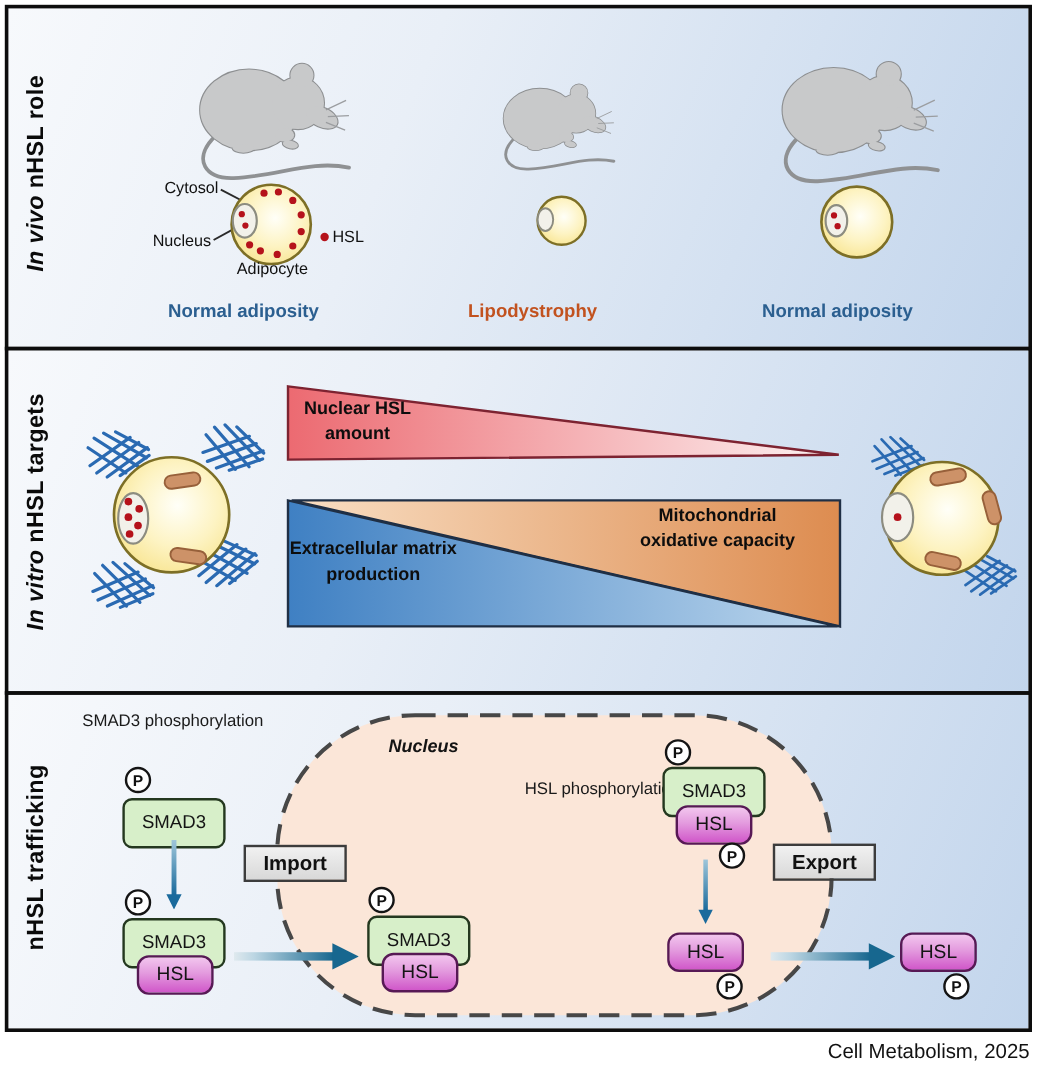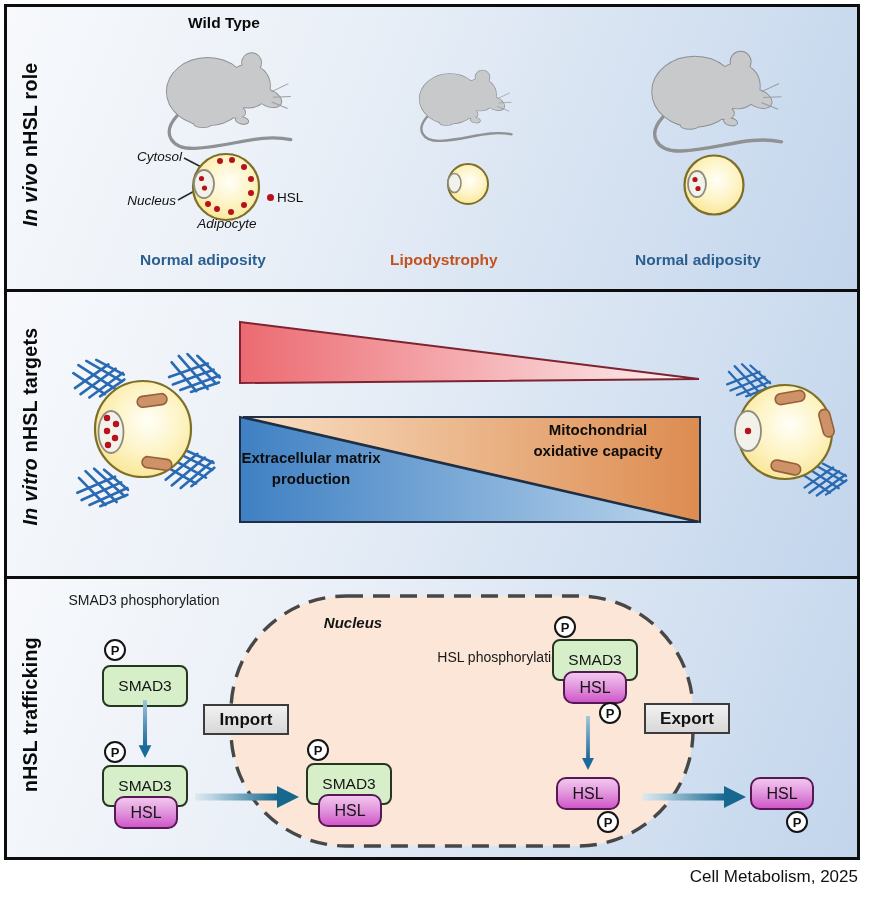--- a/index.html
+++ b/index.html
@@ -6,21 +6,21 @@
   .fig{position:relative;width:870px;height:908px;background:#ffffff;overflow:hidden;
        font-family:"Liberation Sans","DejaVu Sans",sans-serif;}
   .panel{position:absolute;left:4px;width:856px;border:3px solid #0d0d0d;box-sizing:border-box;
          background:linear-gradient(112deg,#f7f9fc 0%,#e9eff7 38%,#c2d5ec 100%);}
   #panel1{top:4px;height:288px;}
   #panel2{top:289px;height:290px;}
   #panel3{top:576px;height:284px;}
   svg.layer{position:absolute;pointer-events:none;}
   .hdr{position:absolute;font-weight:bold;font-size:15.5px;text-align:center;color:#0a0a0a;}
   .status{position:absolute;font-weight:bold;font-size:15.5px;text-align:left;}
-  .small-label{position:absolute;font-size:13.5px;color:#111;font-style:italic;}
+  .small-label{position:absolute;font-size:13.5px;color:#111;}
   .side{position:absolute;font-weight:bold;font-size:19.5px;color:#0a0a0a;text-align:center;
         transform:rotate(-90deg);transform-origin:center;white-space:pre;letter-spacing:0.3px;}
   .tri-label{position:absolute;font-weight:bold;font-size:15px;line-height:21px;text-align:center;color:#0d0d0d;}
   .phos{position:absolute;font-size:14px;line-height:19px;text-align:center;color:#1a1a1a;}
   .nuc-title{position:absolute;font-weight:bold;font-style:italic;font-size:15px;text-align:center;color:#141414;}
   .portbox{position:absolute;width:86px;height:31px;background:linear-gradient(180deg,#f1f1f1,#d8d8d8);
            border:2px solid #3c3c3c;display:flex;align-items:center;justify-content:center;
            font-weight:bold;font-size:17px;color:#111;box-sizing:border-box;}
   .smad{position:absolute;width:86px;height:42px;background:#d7efc9;border:2.5px solid #24381f;border-radius:8px;
         display:flex;align-items:center;justify-content:center;font-size:15.5px;color:#141414;box-sizing:border-box;}
@@ -114,21 +114,20 @@
       </symbol>
     </defs>
   </svg>
 
   <div class="panel" id="panel1"></div>
   <div class="panel" id="panel2"></div>
   <div class="panel" id="panel3"></div>
 
   <div class="side" style="left:-80px;top:133px;width:220px;"><span style="font-style:italic">In vivo</span><span> nHSL role</span></div>
 
-  <div class="hdr" style="left:134px;top:14px;width:180px;">Wild Type</div>
 
   <svg class="layer" style="left:158px;top:42px;width:140px;height:116px" viewBox="0 0 175 145">
       <use href="#mouse"></use>
     </svg>
   <svg class="layer" style="left:413px;top:62px;width:104px;height:86px" viewBox="0 0 175 145">
       <use href="#mouse"></use>
     </svg>
   <svg class="layer" style="left:643px;top:40px;width:146px;height:121px" viewBox="0 0 175 145">
       <use href="#mouse"></use>
     </svg>
@@ -183,20 +182,21 @@
   <div class="status" style="left: 635px; top: 251px; width: 180px; color: rgb(43, 95, 144);">Normal adiposity</div>
 
   <div class="side" style="left:-100px;top:415px;width:260px;"><span style="font-style:italic">In vitro</span><span> nHSL targets</span></div>
 
   <svg class="layer" style="left:4px;top:291px;width:856px;height:286px" viewBox="0 0 856 286">
     <polygon points="236,31 695,88 236,92" fill="url(#redG)" stroke="#7d2331" stroke-width="2"></polygon>
     <polygon points="239,126 696,126 696,231" fill="url(#orgG)" stroke="#1f2f45" stroke-width="2"></polygon>
     <polygon points="236,126 236,231 694,231" fill="url(#bluG)" stroke="#1f2f45" stroke-width="2"></polygon>
   </svg>
 
+  <div class="tri-label" style="left:230px;top:330px;width:136px;">Nuclear HSL amount</div>
   <div class="tri-label" style="left:237px;top:447px;width:148px;">Extracellular matrix production</div>
   <div class="tri-label" style="left:524px;top:419px;width:148px;">Mitochondrial oxidative capacity</div>
 
   <svg class="layer" style="left:63px;top:352px;width:160px;height:156px" viewBox="0 0 160 156">
     <g transform="translate(8,6) rotate(-6 28 20)">
         <use href="#ecm" width="56" height="40"></use>
       </g>
     <g transform="translate(104,2) rotate(10 28 20)">
         <use href="#ecm" width="56" height="40"></use>
       </g>

